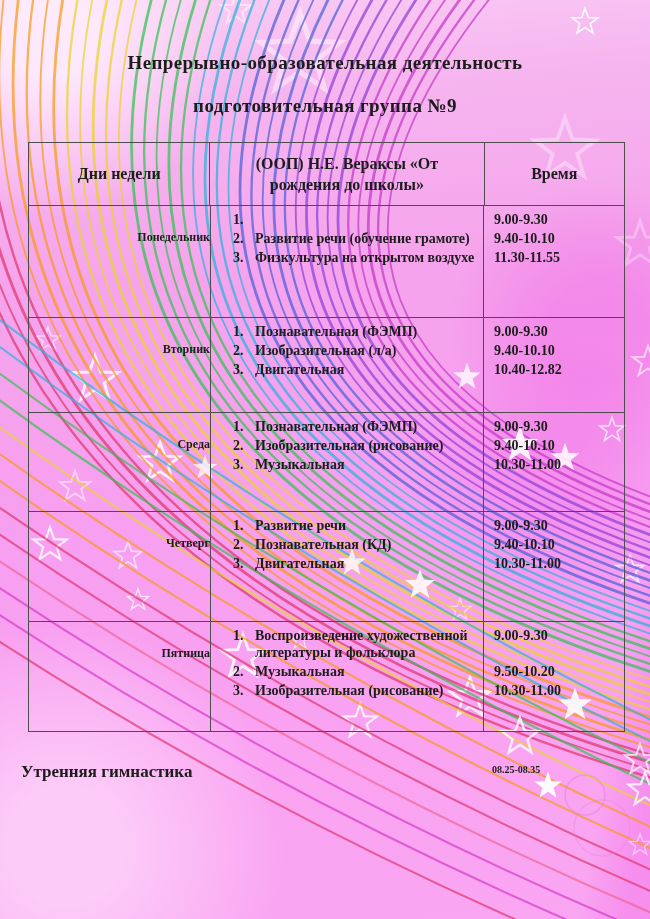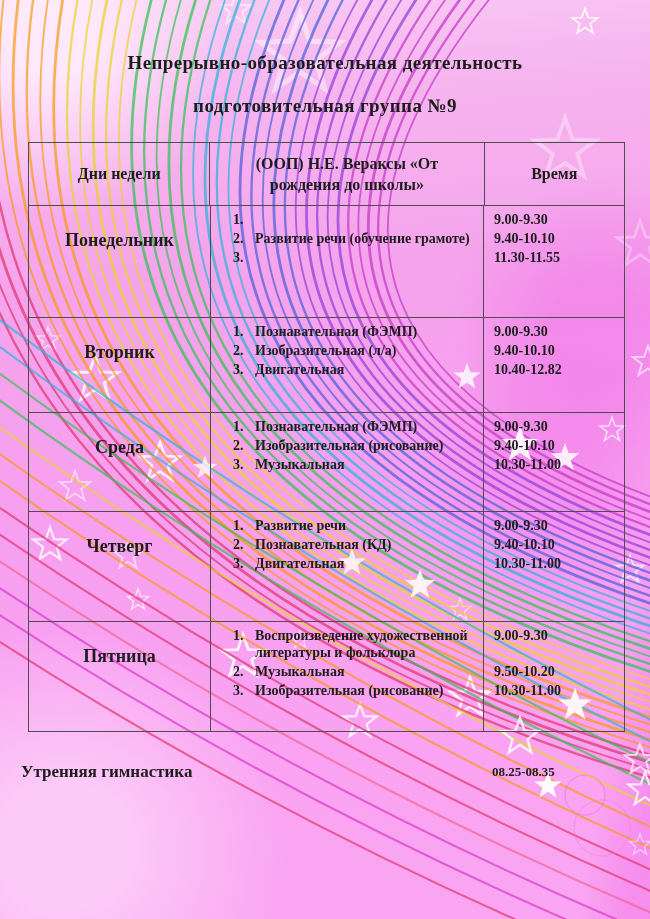--- a/index.html
+++ b/index.html
@@ -33,32 +33,32 @@
   .hd-days,.hd-program,.hd-time{
     box-sizing:border-box;display:flex;align-items:center;justify-content:center;
     text-align:center;font-size:16px;
   }
   .hd-days{width:182px;border-right:1px solid #4d4d4d;}
   .hd-program{width:275px;border-right:1px solid #4d4d4d;padding:0 16px;line-height:21px;}
   .hd-time{width:140px;}
 
   .day-cell{
     width:182px;box-sizing:border-box;border-right:1px solid #4d4d4d;
-    text-align:center;padding-top:24px;font-size:18px;
+    text-align:right;padding-top:24px;font-size:12px;
   }
   .row-content{flex:1;position:relative;}
   .vline{position:absolute;right:140px;top:0;bottom:0;width:1px;background:#4d4d4d;}
   .items-grid{display:grid;grid-template-columns:1fr 140px;row-gap:2px;padding-top:5px;}
   .act{grid-column:1;display:flex;padding-left:22px;padding-right:8px;font-size:14px;line-height:17px;box-sizing:border-box;}
   .act .num{width:22px;flex:none;}
   .time-cell{grid-column:2;padding-left:10px;font-size:14px;line-height:17px;box-sizing:border-box;}
 
   .footer-row{position:absolute;left:15px;top:762px;width:597px;height:24px;}
   .footer-label{position:absolute;left:6px;top:0;font-size:17px;}
-  .footer-time{position:absolute;left:477px;top:2px;font-size:13px;}
+  .footer-time{position:absolute;left:477px;top:2px;font-size:10px;}
 </style>
 </head>
 <body>
 
 <div class="page">
 
   <svg class="decor-svg" viewBox="0 0 650 919" aria-hidden="true">
     <defs>
       <path id="star-shape" d="M0,-16 L3.8,-5.3 15.2,-4.9 6.2,2 9.4,12.9 0,6.5 -9.4,12.9 -6.2,2 -15.2,-4.9 -3.8,-5.3 Z"></path>
     </defs>
@@ -183,20 +183,21 @@
   <div class="time-cell">9.00-9.30</div>
 
   <div class="act">
     <span class="num">2.</span>
     <span class="atext">Развитие речи (обучение грамоте)</span>
   </div>
   <div class="time-cell">9.40-10.10</div>
 
   <div class="act">
     <span class="num">3.</span>
+    <span class="atext">Физкультура на открытом воздухе</span>
   </div>
   <div class="time-cell">11.30-11.55</div>
 </div>
       <div class="vline"></div>
     </div>
   </div>
         <div class="trow" style="height: 95px;">
     <div class="day-cell">Вторник</div>
     <div class="row-content">
       <div class="items-grid">

